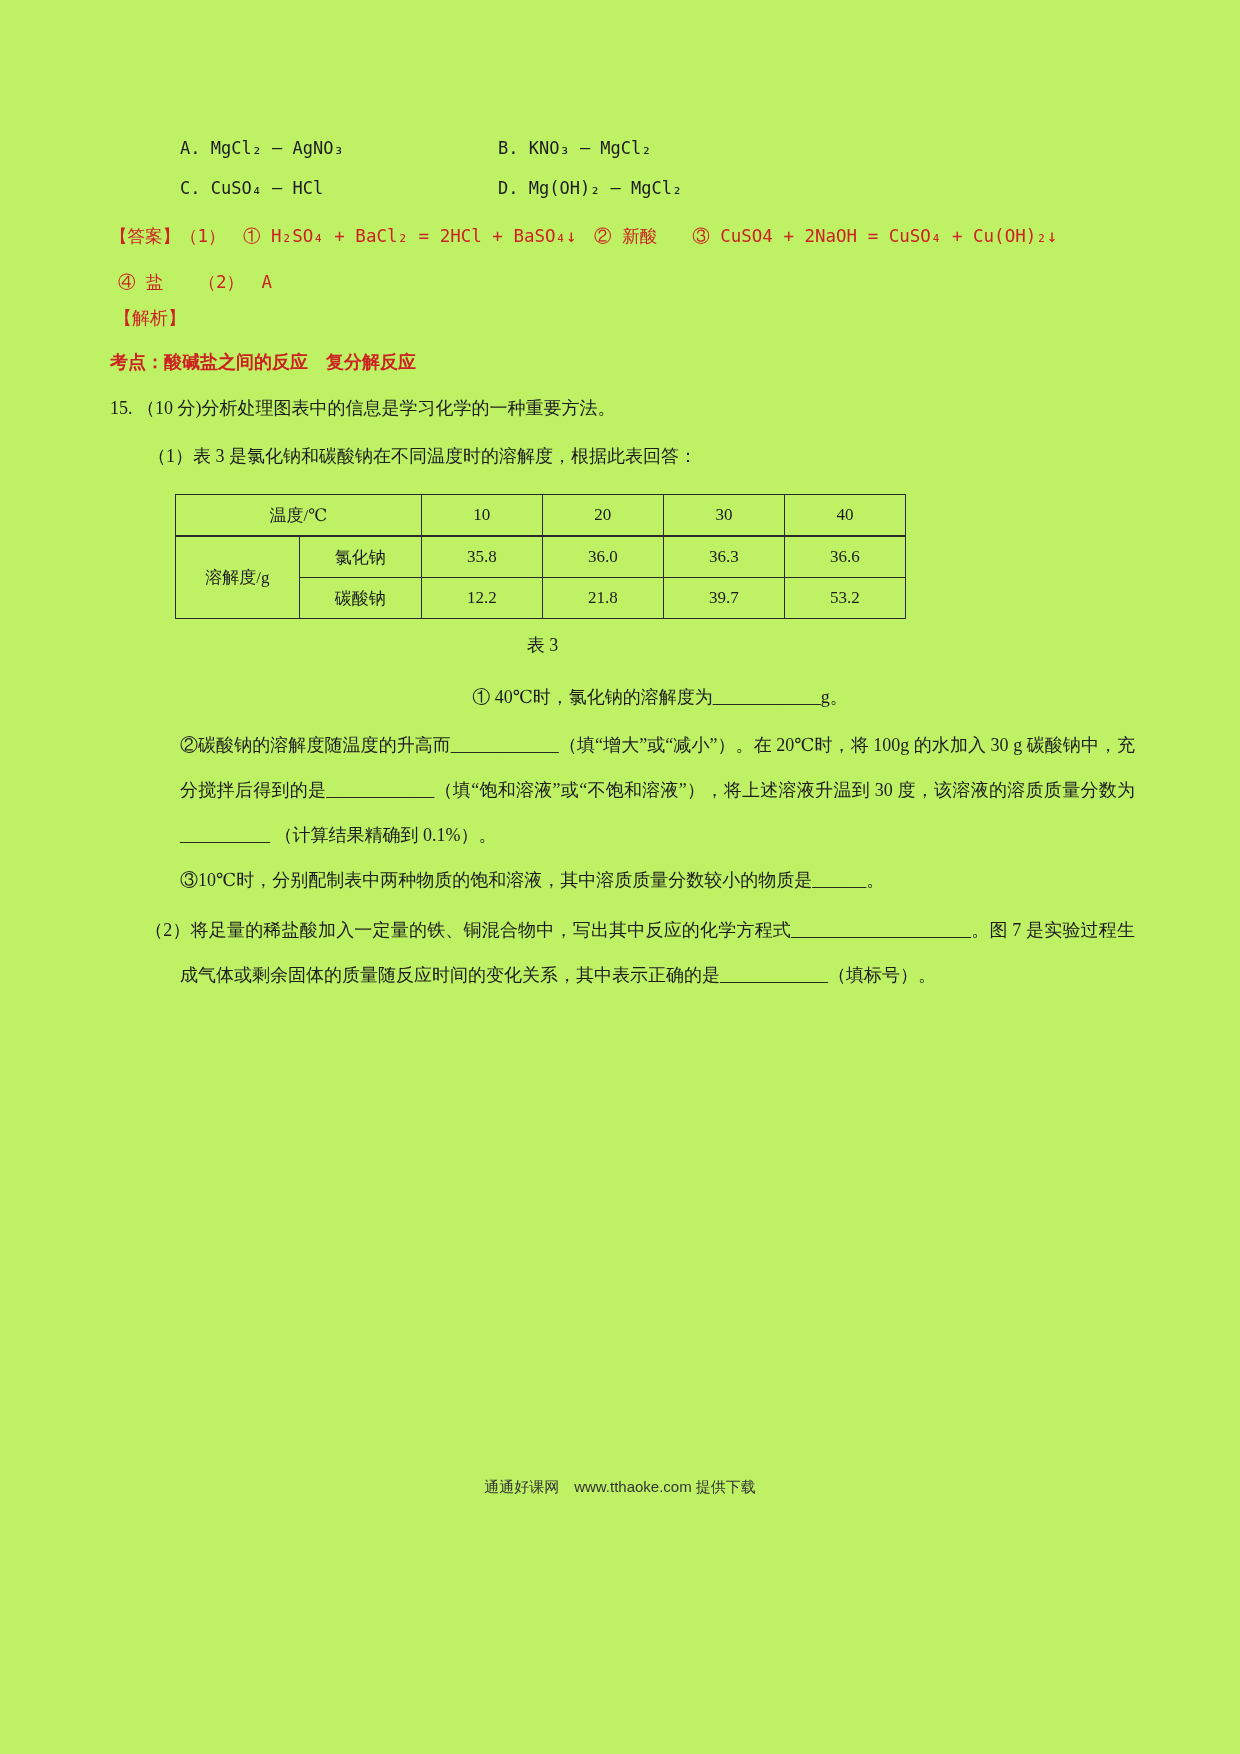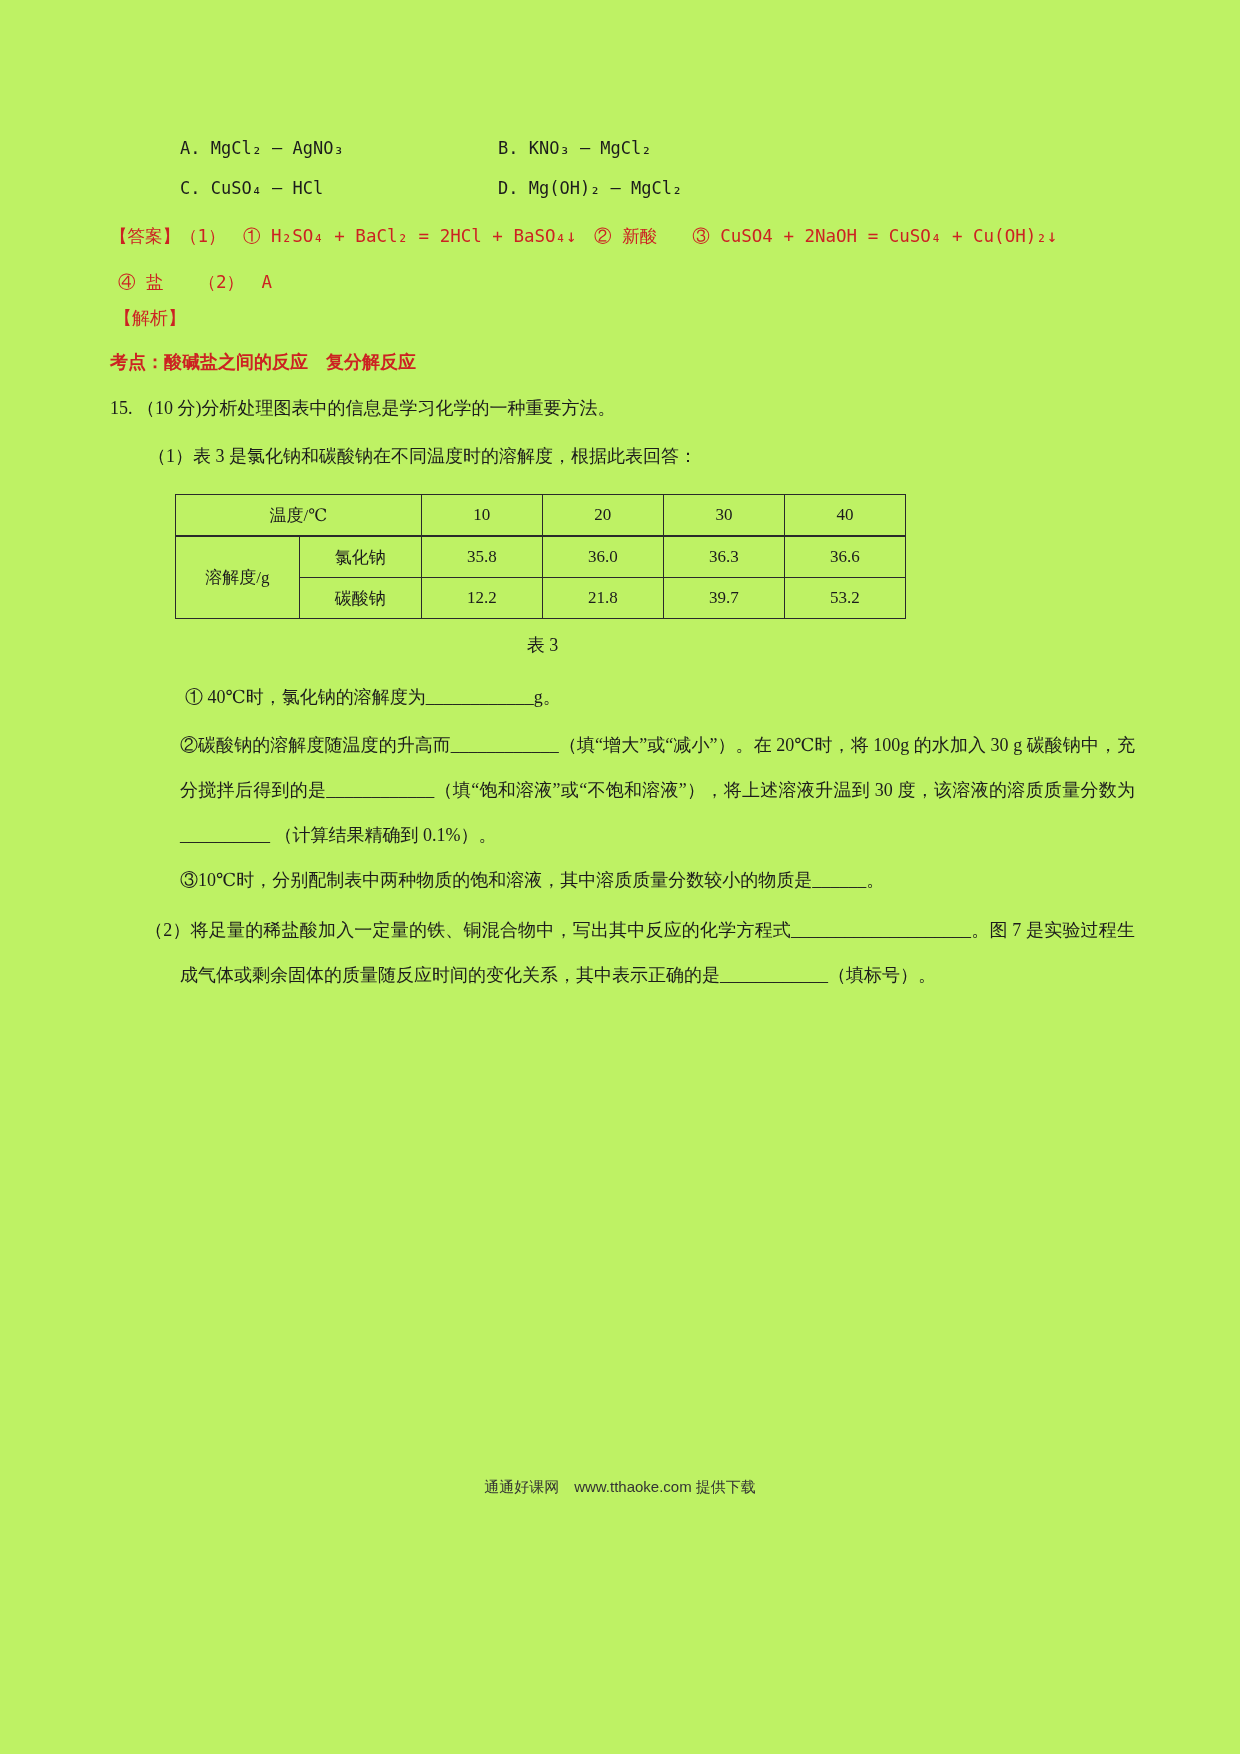--- a/index.html
+++ b/index.html
@@ -48,21 +48,21 @@
   table.sol-table td {
     border: 1px solid #2a2a2a;
     height: 36px;
     padding: 2px 6px;
   }
   table.sol-table tr.head td { border-bottom: 2px solid #2a2a2a; }
   td.c-label  { width: 123px; }
   td.c-name   { width: 123px; margin-top: 20px; }
   td.c-val    { width: 120px; }
   .table-caption { margin-top: 14px; width: 735px; margin-left: 65px; text-align: center; font-size: 18px; }
-  .item1 { margin-top: 28px; padding-left: 75px; }
+  .item1 { margin-top: 28px; padding-left: 75px; text-align: center; }
   .item2 {
     margin-top: 14px;
     padding-left: 70px;
     line-height: 2.5;
     max-width: 960px;
     text-align: justify;
   }
   .item3 { margin-top: 10px; padding-left: 70px; }
   .q2-para {
     margin-top: 16px;

